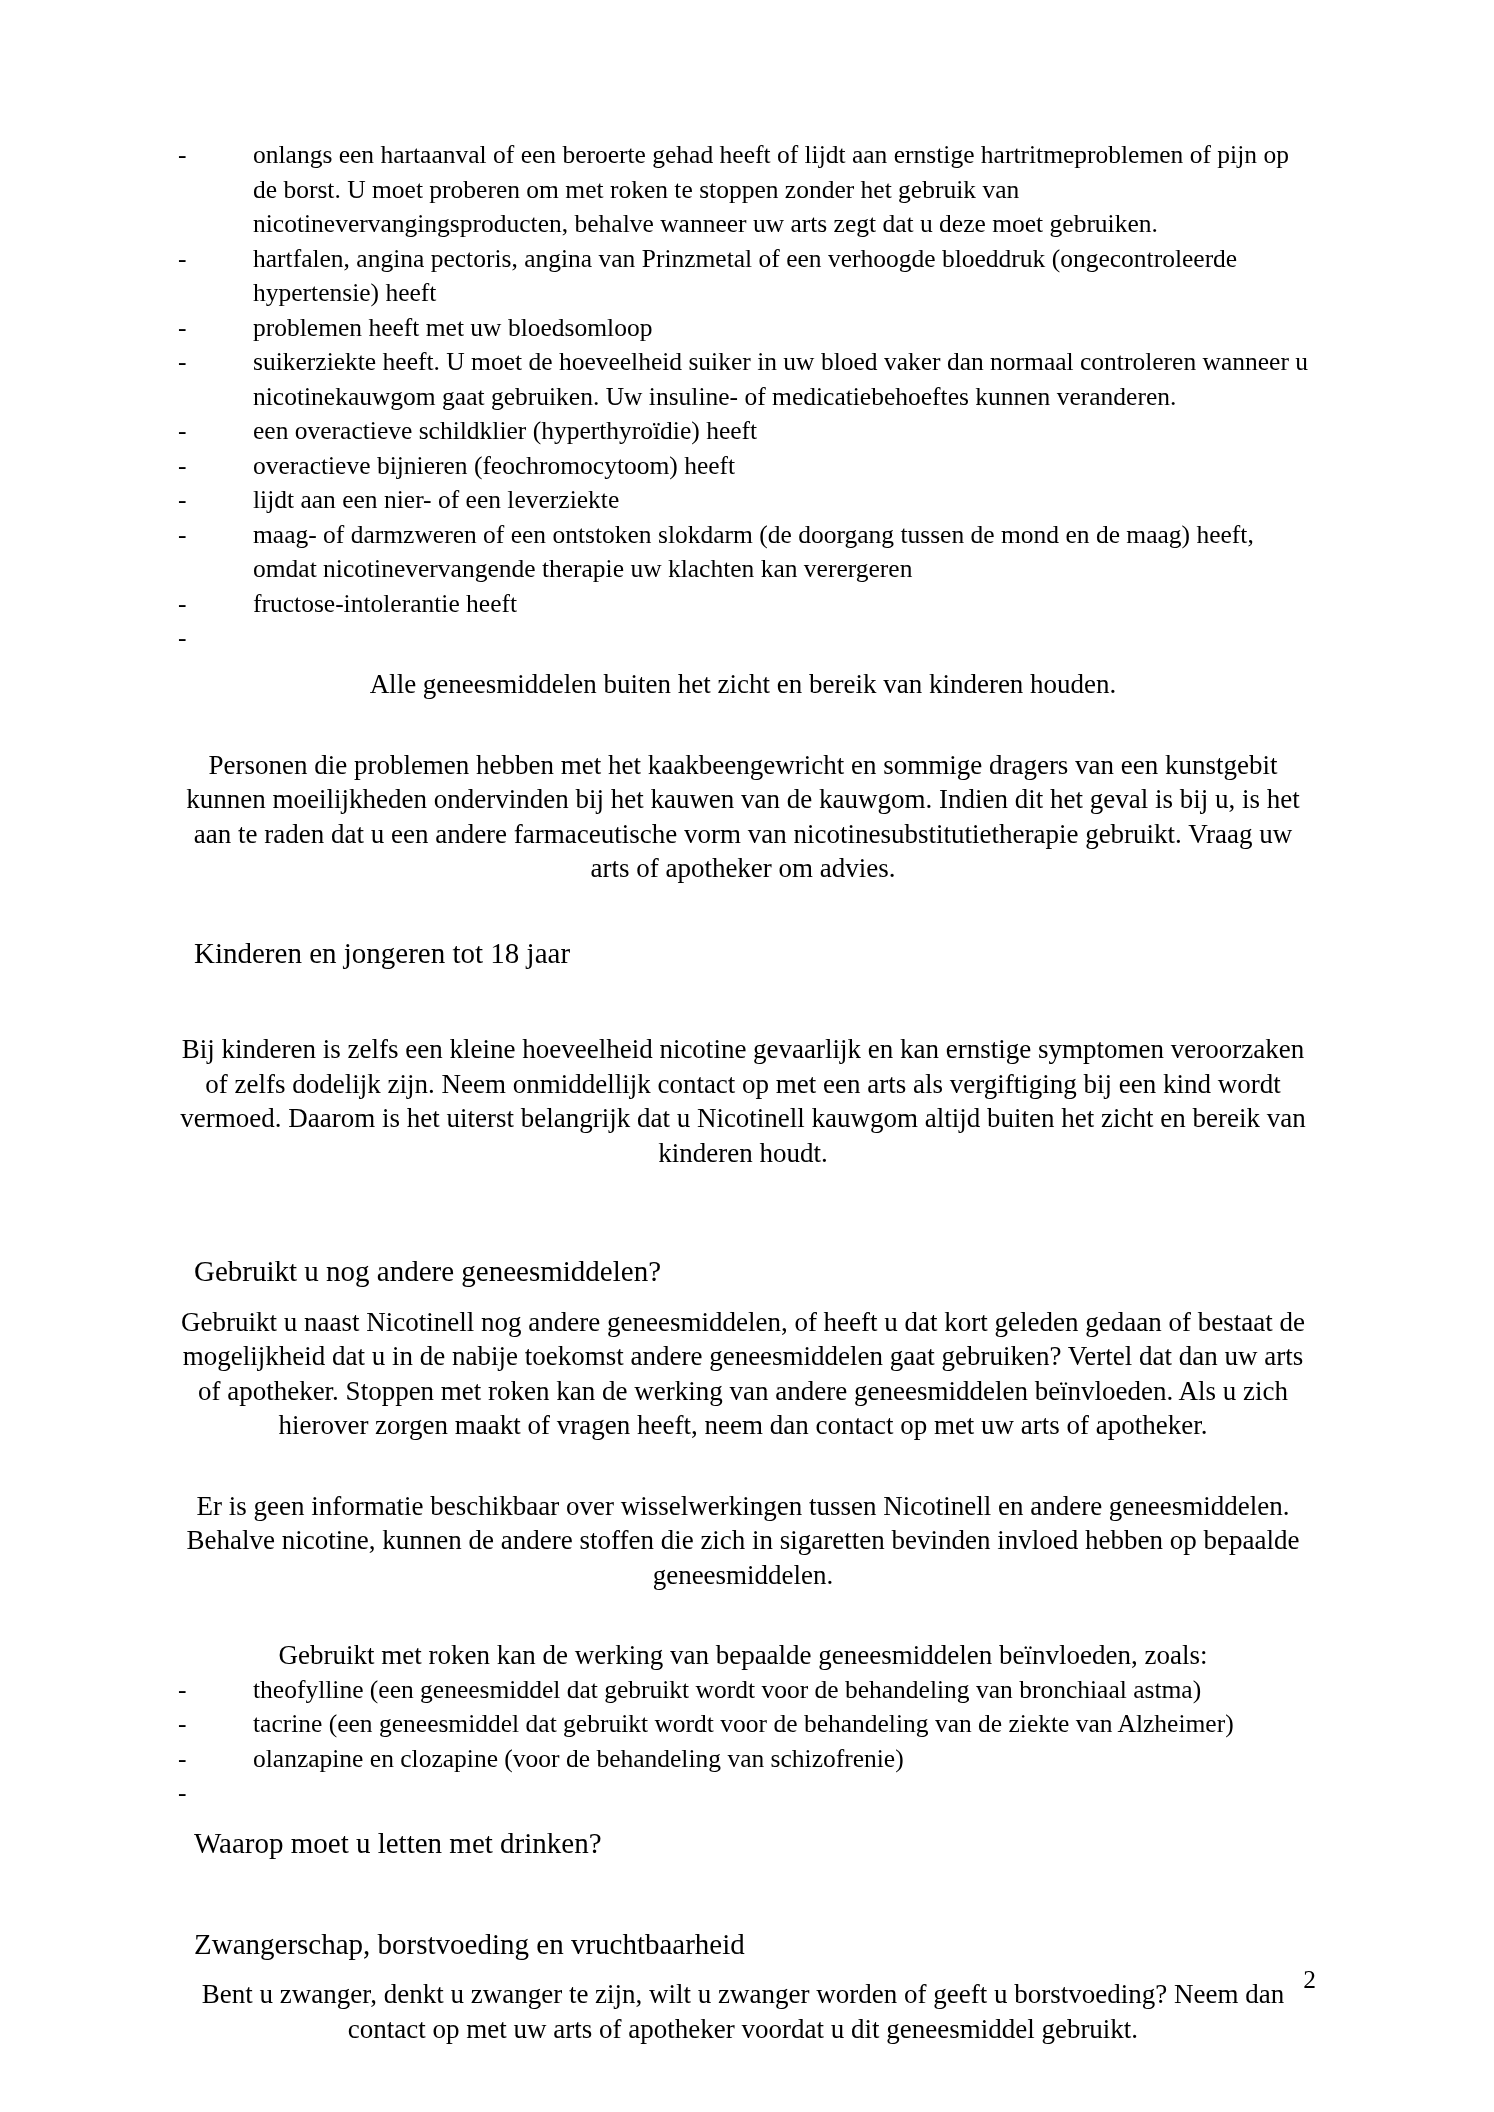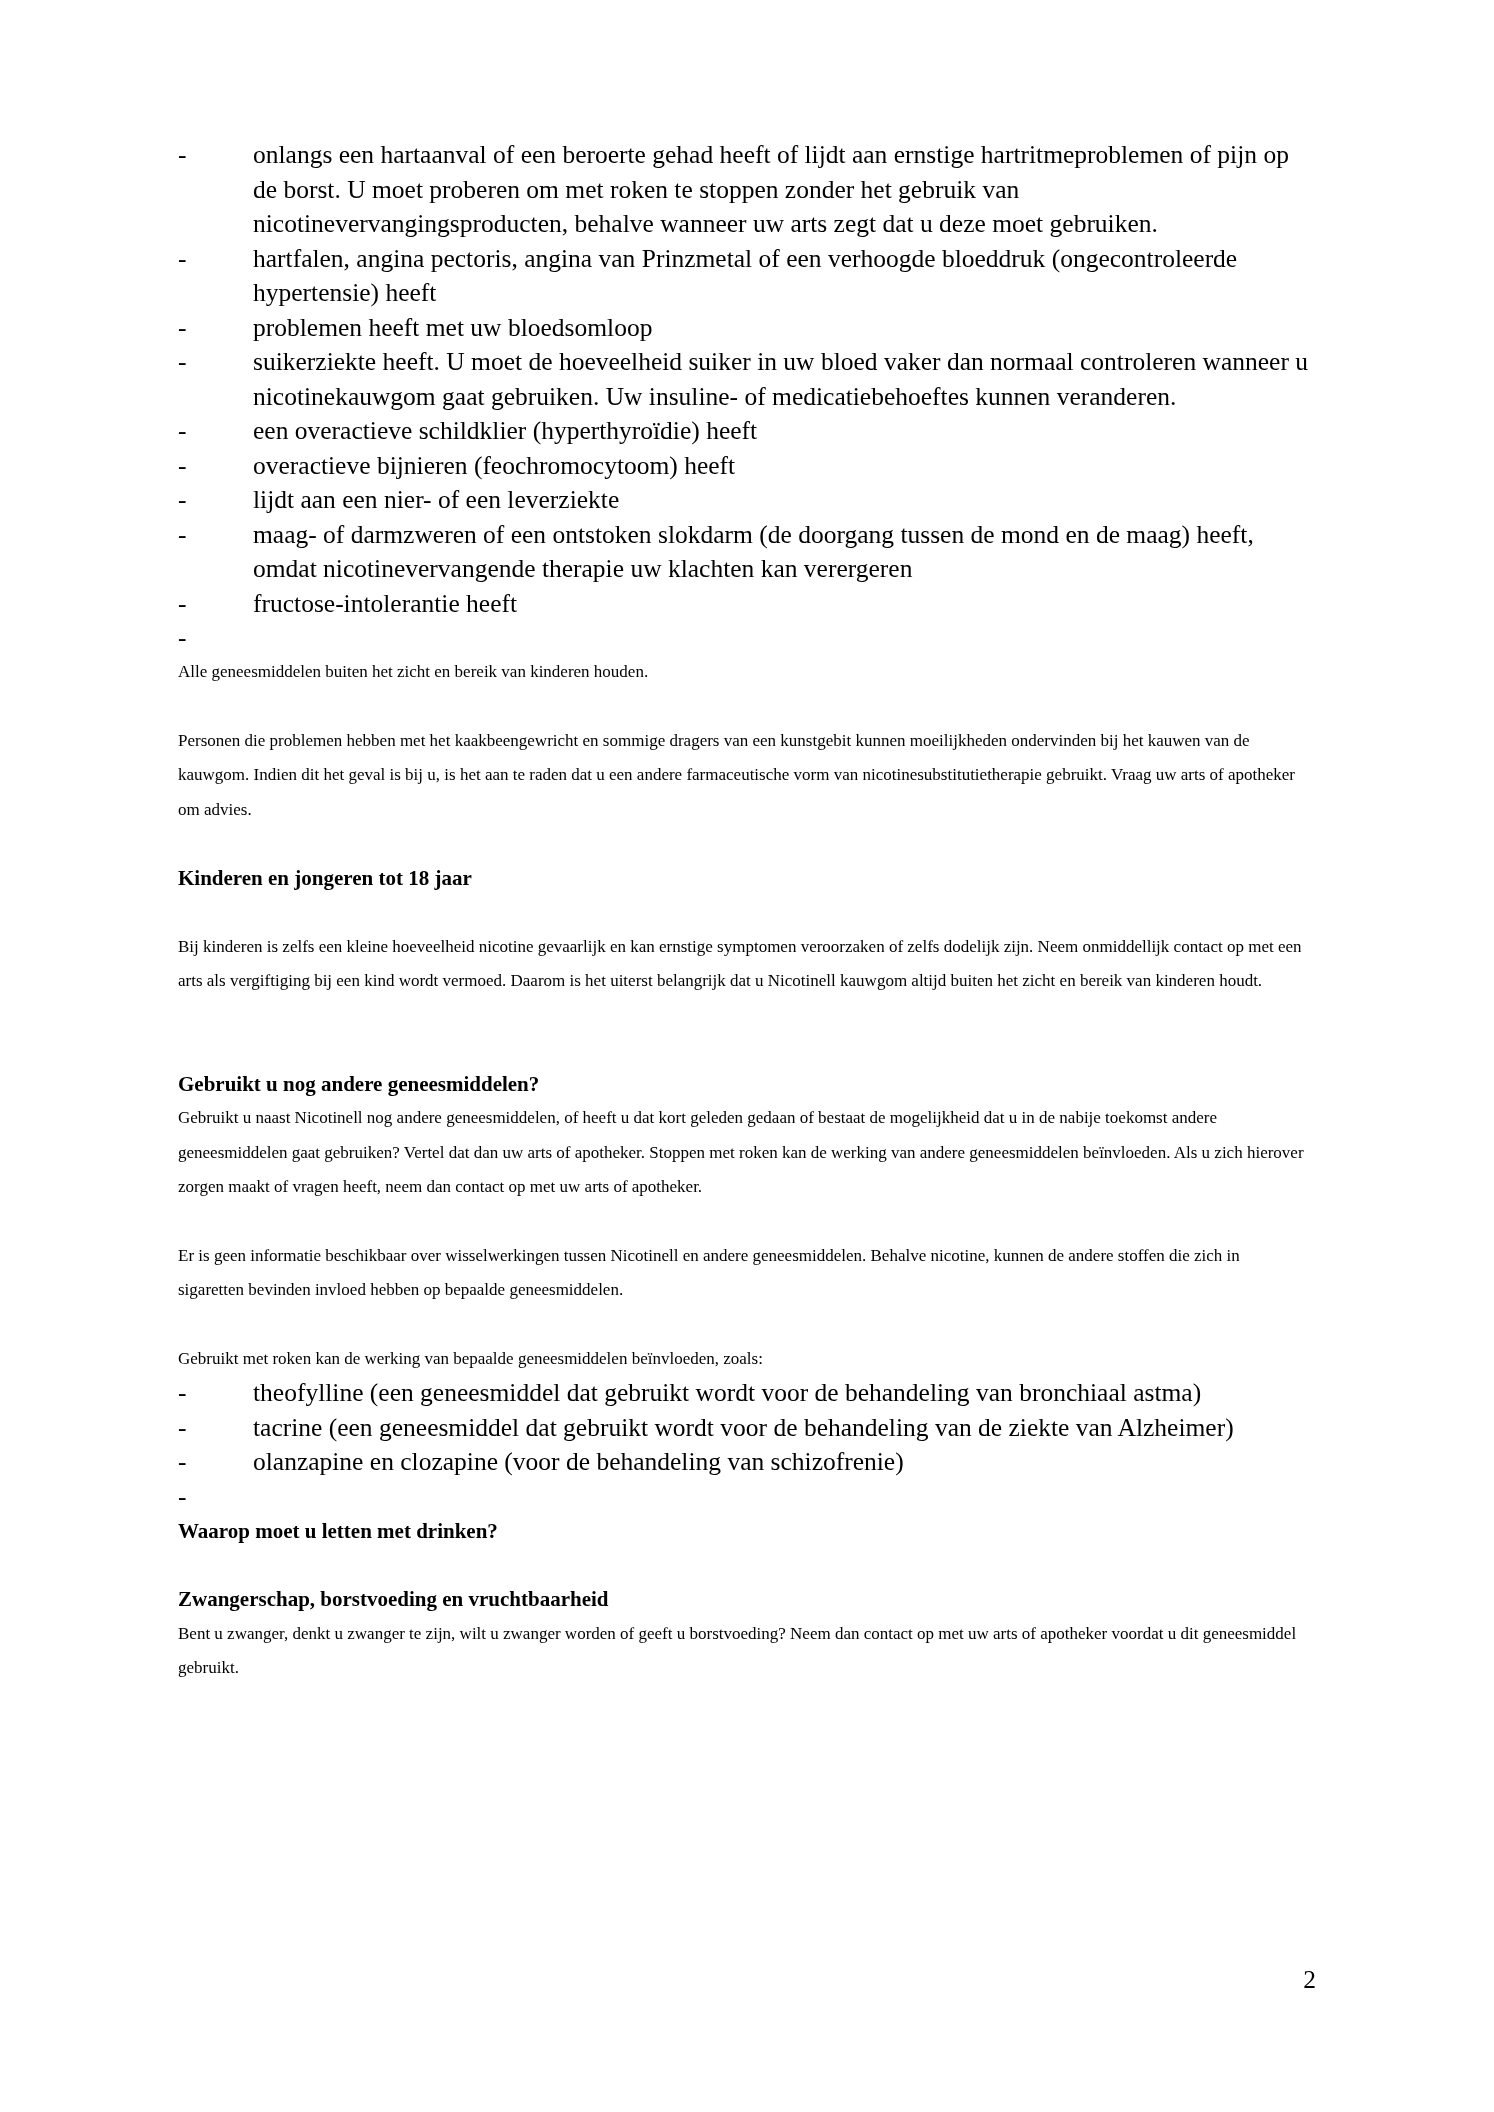--- a/index.html
+++ b/index.html
@@ -18,32 +18,32 @@
     color: #000000;
   }
   .content {
     position: absolute;
     left: 178px;
     top: 138px;
     width: 1130px;
   }
   
   .para {
-    font-size: 17px;
+    font-size: 27px;
     line-height: 34.5px;
-    text-align: left;
-    margin: 0 0 0 0;
+    text-align: center;
+    margin: 12px 0 0 0;
   }
   .spacer-md { height: 34px; }
   .spacer-lg { height: 68px; }
   .heading {
-    font-size: 21px;
+    font-size: 29px;
     line-height: 34.5px;
-    font-weight: bold;
-    margin: 0;
+    font-weight: normal;
+    margin: 16px;
   }
   
   ul.dash-list {
     list-style: none;
     margin: 0;
     padding: 0;
   }
   ul.dash-list > li {
     position: relative;
     padding-left: 75px;

